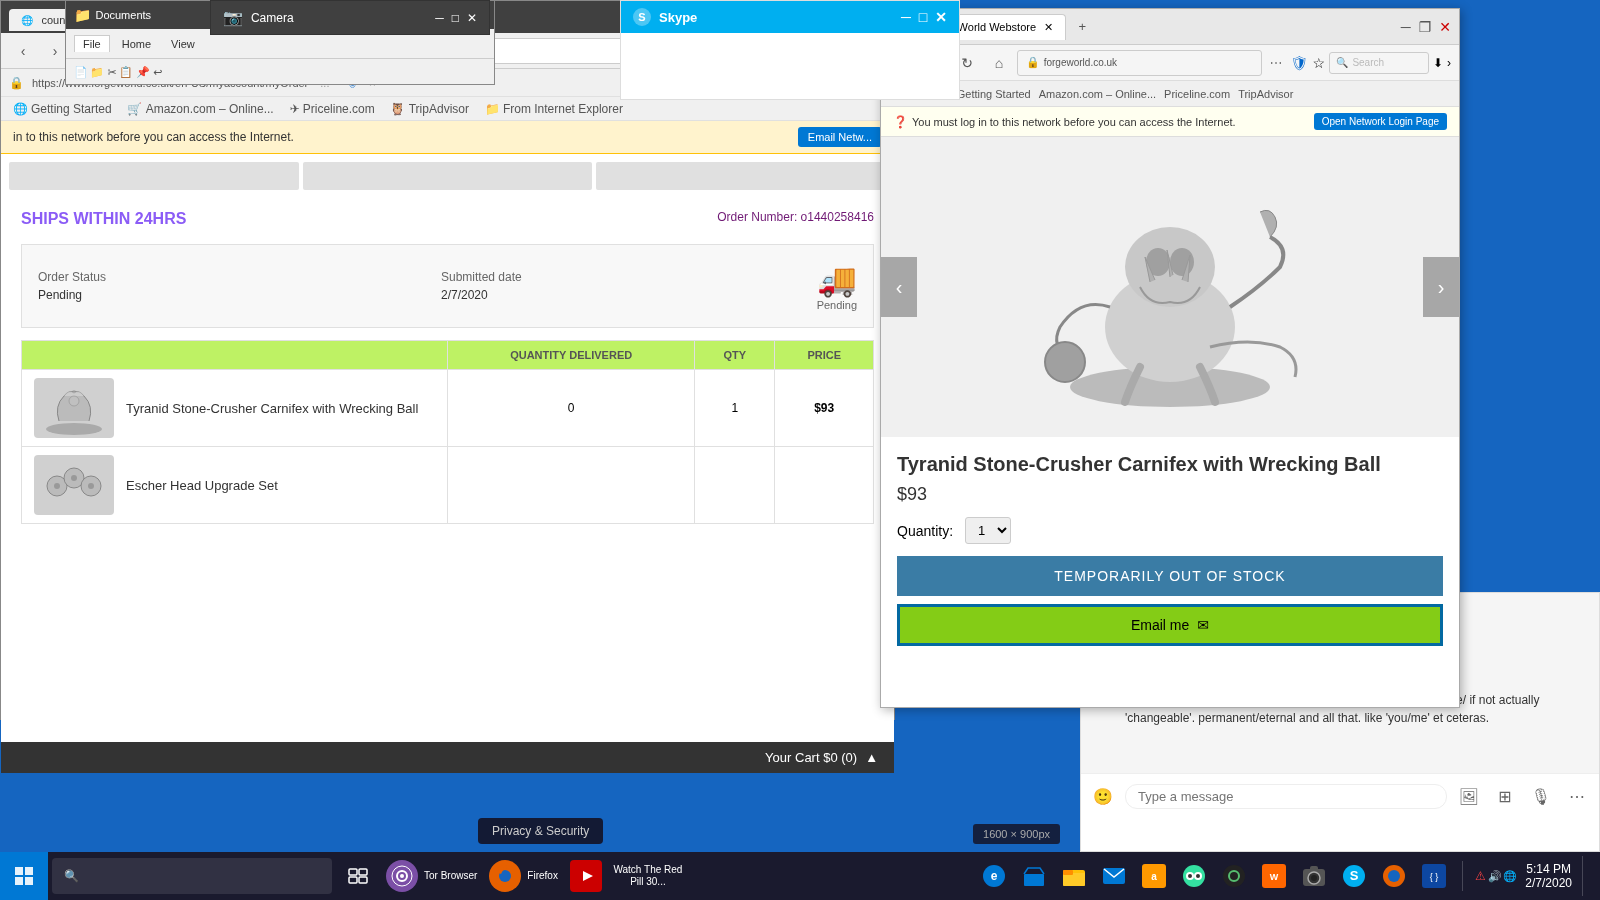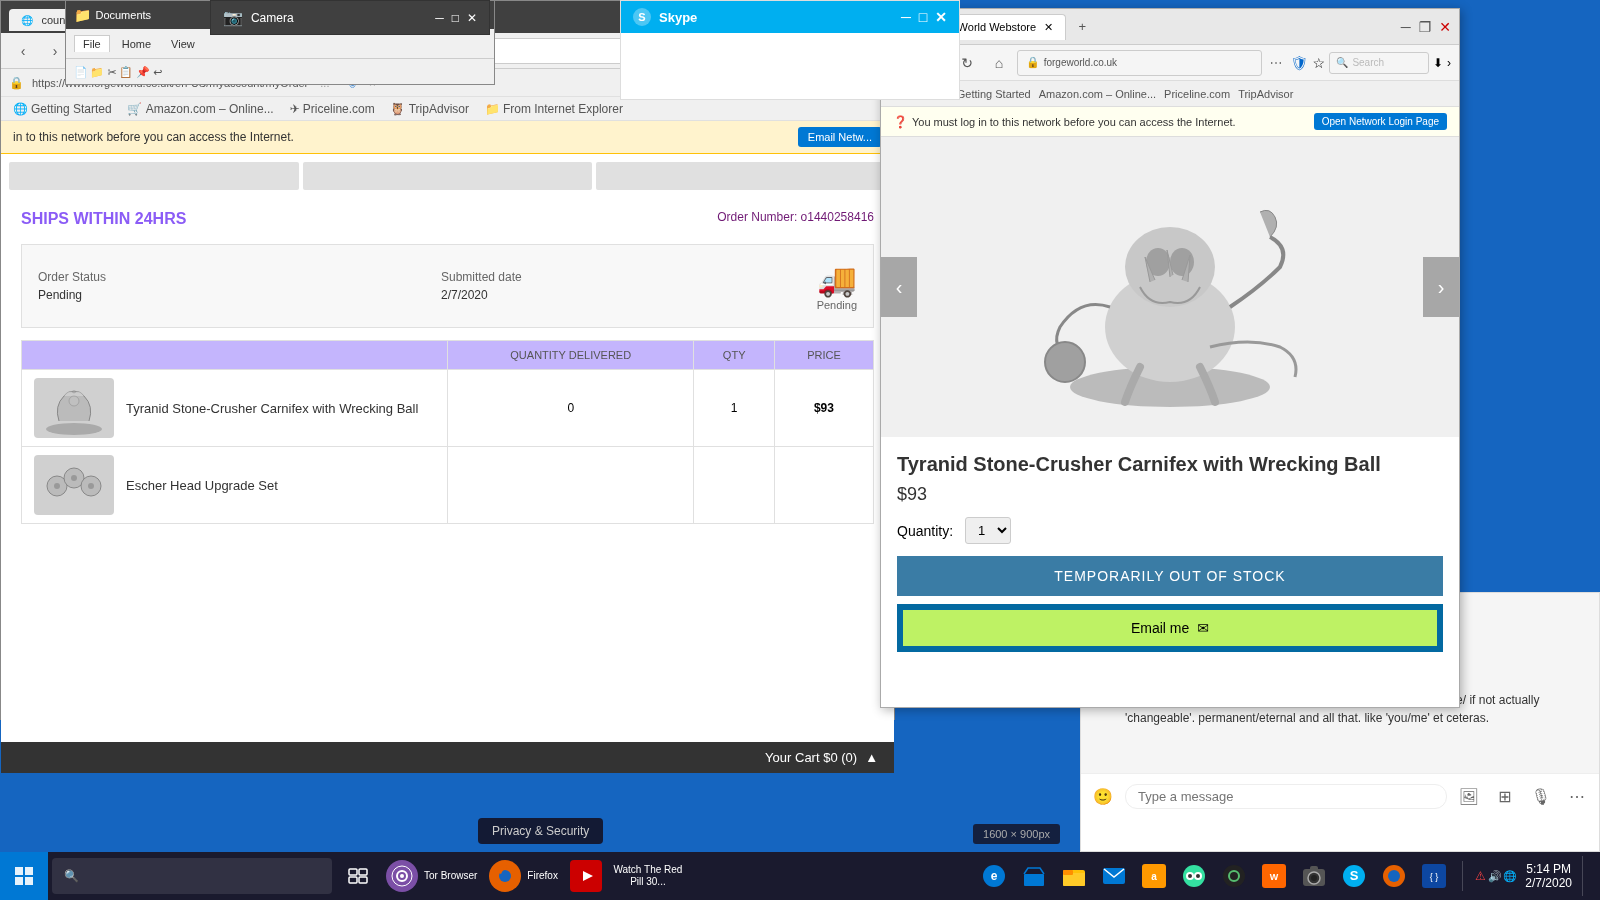--- a/index.html
+++ b/index.html
@@ -45,21 +45,21 @@
     .order-number { float: right; font-size: 12px; color: #701a75; }
     .order-status-box { background: #f8f8f8; border: 1px solid #e0e0e0; padding: 16px; margin-top: 12px; display: flex; align-items: center; }
     .order-status-info { flex: 1; display: grid; grid-template-columns: auto auto; gap: 4px 40px; }
     .status-label { font-size: 12px; color: #666; }
     .status-value { font-size: 12px; color: #333; }
     .pending-icon { text-align: center; color: #666; font-size: 12px; }
     .truck-icon { font-size: 32px; color: #888; }
 
     
     .order-table { width: 100%; border-collapse: collapse; }
-    .order-table th { background: #c4b5fd; border: 1px solid #e0e0e0; padding: 8px 12px; font-size: 11px; font-weight: normal; color: #555; text-align: center; }
+    .order-table th { background: #bef264; border: 1px solid #e0e0e0; padding: 8px 12px; font-size: 11px; font-weight: bold; color: #555; text-align: center; }
     .order-table td { border: 1px solid #e0e0e0; padding: 8px 12px; font-size: 12px; text-align: center; vertical-align: middle; }
     .cart-bar { background: #333; color: white; padding: 8px 16px; font-size: 13px; display: flex; align-items: center; justify-content: flex-end; gap: 8px; cursor: pointer; }
 
     
     .browser-forge { position: absolute; top: 8px; left: 880px; width: 580px; height: 700px; background: white; border: 1px solid #aaa; z-index: 20; box-shadow: 2px 2px 10px rgba(0,0,0,0.3); }
     .forge-titlebar { height: 36px; background: #e8e8e8; display: flex; align-items: center; padding: 0 8px; gap: 4px; border-bottom: 1px solid #ccc; }
     .forge-tab { background: white; border: 1px solid #ccc; border-bottom: none; padding: 6px 12px; border-radius: 4px 4px 0 0; font-size: 12px; display: flex; align-items: center; gap: 8px; }
     .forge-toolbar { height: 36px; background: #f5f5f5; display: flex; align-items: center; padding: 0 8px; gap: 4px; border-bottom: 1px solid #ddd; }
     .forge-url { flex: 1; height: 26px; border: 1px solid #ccc; border-radius: 3px; padding: 0 8px; font-size: 11px; color: #555; display: flex; align-items: center; }
     .forge-bookmarks { height: 26px; background: #f0f0f0; display: flex; align-items: center; padding: 0 8px; gap: 8px; border-bottom: 1px solid #ddd; font-size: 11px; color: #555; overflow: hidden; }
@@ -67,21 +67,21 @@
     .forge-open-btn { background: #0078d4; color: white; border: none; padding: 3px 8px; border-radius: 3px; font-size: 10px; cursor: pointer; }
     .forge-product-img { width: 100%; height: 300px; background: #f0f0f0; display: flex; align-items: center; justify-content: center; overflow: hidden; position: relative; }
     .forge-nav-prev { position: absolute; left: 0; top: 50%; transform: translateY(-50%); width: 36px; height: 60px; background: rgba(0,0,0,0.3); color: white; display: flex; align-items: center; justify-content: center; cursor: pointer; font-size: 20px; }
     .forge-nav-next { position: absolute; right: 0; top: 50%; transform: translateY(-50%); width: 36px; height: 60px; background: rgba(0,0,0,0.3); color: white; display: flex; align-items: center; justify-content: center; cursor: pointer; font-size: 20px; }
     .forge-product-details { padding: 16px; }
     .forge-product-title { font-size: 20px; font-weight: bold; color: #333; margin-bottom: 8px; }
     .forge-price { font-size: 18px; color: #333; margin-bottom: 12px; }
     .forge-qty-row { display: flex; align-items: center; gap: 12px; margin-bottom: 12px; font-size: 14px; }
     .forge-qty-select { border: 1px solid #ccc; padding: 4px 8px; border-radius: 3px; font-size: 13px; }
     .forge-oos-btn { width: 100%; background: #3a7ca5; color: white; border: none; padding: 12px; font-size: 14px; letter-spacing: 1px; cursor: pointer; margin-bottom: 8px; }
-    .forge-email-btn { width: 100%; background: #bef264; border: 6px solid #0369a1; padding: 10px; font-size: 14px; cursor: pointer; display: flex; align-items: center; justify-content: center; gap: 8px; }
+    .forge-email-btn { width: 100%; background: #84cc16; border: 3px solid #0369a1; padding: 10px; font-size: 14px; cursor: pointer; display: flex; align-items: center; justify-content: center; gap: 8px; }
 
     
     .skype-window { position: absolute; top: 0; left: 620px; width: 340px; height: 100px; background: white; border: 1px solid #ddd; z-index: 30; }
     .skype-titlebar { height: 32px; background: #00aff0; display: flex; align-items: center; padding: 0 12px; color: white; font-size: 13px; font-weight: bold; gap: 8px; }
     .skype-user-row { display: flex; align-items: center; padding: 8px 12px; gap: 10px; border-bottom: 1px solid #eee; }
     .skype-avatar { width: 36px; height: 36px; border-radius: 50%; background: #0078d4; display: flex; align-items: center; justify-content: center; color: white; font-weight: bold; font-size: 14px; }
     .skype-user-info { flex: 1; }
     .skype-username { font-size: 13px; font-weight: bold; color: #333; }
     .skype-balance { font-size: 12px; color: #666; }
 

